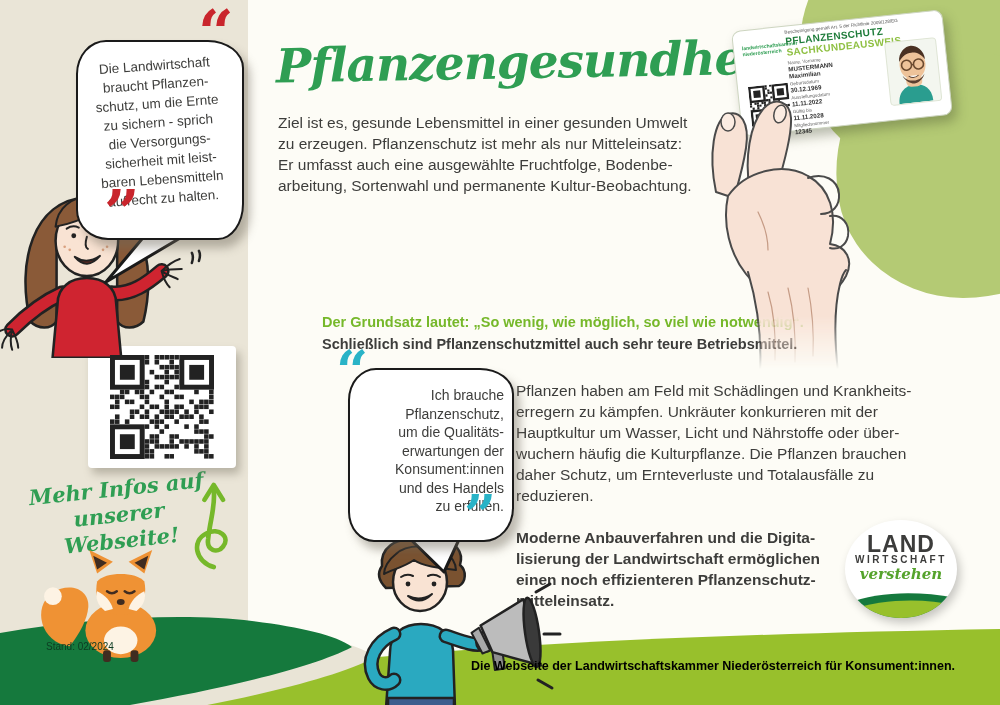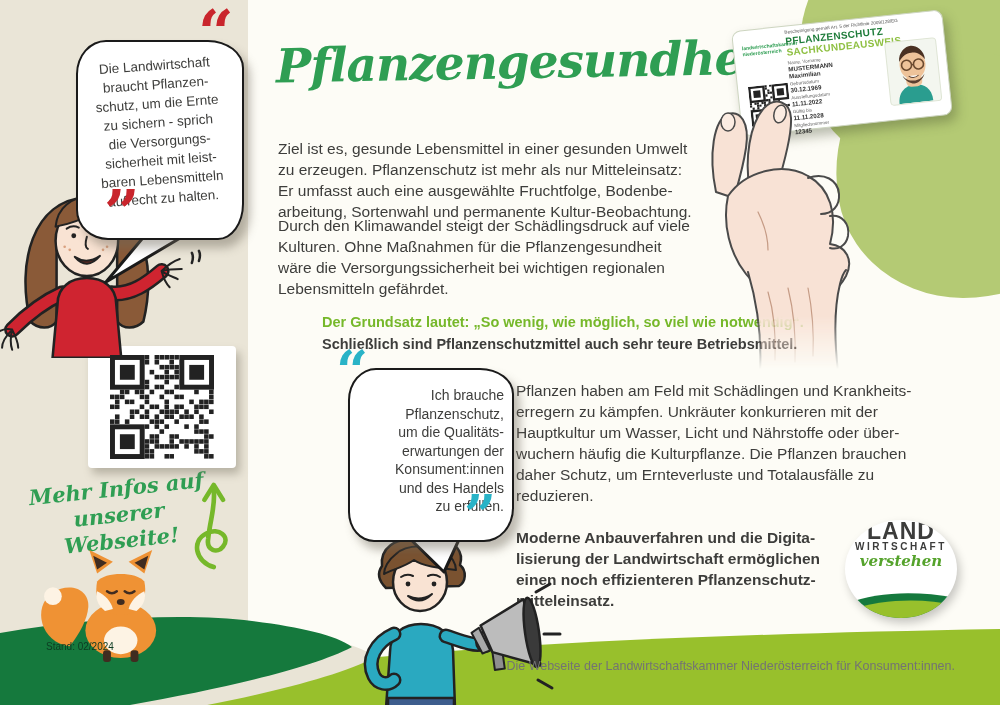--- a/index.html
+++ b/index.html
@@ -10,21 +10,21 @@
   .sidebar{left:0;top:0;width:248px;height:705px;background:#eae5d7;}
   .blob{background:#b4ca74;}
   .blob1{left:800px;top:-90px;width:290px;height:270px;border-radius:50%;}
   .blob2{left:836px;top:48px;width:236px;height:252px;border-radius:48% 52% 42% 58%/55% 45% 50% 50%;transform:rotate(-10deg);}
   
   .title{left:276px;top:34px;font:italic 700 47px "DejaVu Serif",serif;color:#2f9e53;transform:rotate(-1deg);letter-spacing:-1px;}
   .more-info{left:24px;top:476px;width:190px;text-align:center;font:italic 700 21px "DejaVu Serif",serif;
              color:#2f9e53;transform:rotate(-6deg);line-height:26px;}
   
   .body-text{font-size:15.5px;line-height:21px;color:#3d3d3b;}
-  .p1{left:278px;top:112px;margin-top:26px;}
+  .p1{left:278px;top:112px;}
   .p2{left:278px;top:215px;}
   .principle-green{left:322px;top:314px;font-size:14.5px;font-weight:700;color:#76b82a;}
   .principle-bold{left:322px;top:336px;font-size:14.5px;font-weight:700;color:#3d3d3b;}
   .p3{left:516px;top:380px;}
   .p4{left:516px;top:527px;font-weight:bold;}
   .aside-note{left:822px;top:148px;width:150px;text-align:right;font-size:12.5px;line-height:16.5px;color:#3d3d3b;z-index:3;}
   
   .bubble{background:#fff;border:2.5px solid #1a1a1a;box-shadow:6px 8px 10px rgba(110,105,90,.45);z-index:5;}
   .bubble1{left:76px;top:40px;width:164px;height:196px;border-radius:30px 36px 26px 32px/34px 28px 36px 30px;}
   .bubble1-text{left:86px;top:56px;width:146px;text-align:center;font-size:13.5px;line-height:19px;transform:rotate(-4deg);z-index:6;}
@@ -54,25 +54,25 @@
         -webkit-mask-image:linear-gradient(#000 80%,transparent 99%);mask-image:linear-gradient(#000 80%,transparent 99%);}
   
   .woman{left:-6px;top:176px;width:212px;height:182px;z-index:3;}
   .boy{left:322px;top:530px;width:240px;height:180px;z-index:3;overflow:visible;}
   .fox{left:32px;top:546px;width:148px;height:116px;z-index:3;}
   .arrow{left:182px;top:478px;width:56px;height:96px;z-index:3;}
   
   .footer-svg{left:0;top:585px;width:1000px;height:120px;z-index:2;}
   .stand{left:46px;top:641px;font-size:10px;color:#0c3b22;z-index:3;}
   .footer-url{right:48px;top:634px;font-size:15.5px;font-weight:700;color:#fff;z-index:4;}
-  .footer-sub{right:45px;top:659px;font-size:12.5px;color:#737373;z-index:4;}
+  .footer-sub{right:45px;top:659px;font-size:12.5px;color:#000000;z-index:4;font-weight:bold;}
   
   .logo{left:845px;top:520px;width:112px;height:98px;background:#fff;border-radius:50%;overflow:hidden;
         box-shadow:3px 5px 10px rgba(0,0,0,.22);z-index:5;display:flex;flex-direction:column;align-items:center;}
-  .logo-l1{font-size:23px;font-weight:700;letter-spacing:1px;color:#3c3c3b;line-height:22px;}
+  .logo-l1{margin-top:13px;font-size:23px;font-weight:700;letter-spacing:1px;color:#3c3c3b;line-height:22px;}
   .logo-l2{font-size:10px;font-weight:700;letter-spacing:2.6px;color:#3c3c3b;line-height:10px;}
   .logo-l3{font:italic 700 15px "DejaVu Serif",serif;color:#55a32c;line-height:18px;}
   .logo-waves{position:absolute;bottom:0;left:0;width:112px;height:34px;}
 </style>
 </head>
 <body>
 
 <div class="page">
 
   <div class="abs sidebar"></div>
@@ -308,24 +308,20 @@
     <ellipse cx="90" cy="57" rx="4" ry="3" fill="#402c20"></ellipse>
     <rect x="72" y="106" width="8" height="12" rx="3" fill="#402c20"></rect>
     <rect x="100" y="106" width="8" height="12" rx="3" fill="#402c20"></rect>
   </svg>
 
   <div class="abs title">Pflanzengesundheit</div>
   <div class="abs body-text pre p1">Ziel ist es, gesunde Lebensmittel in einer gesunden Umwelt
 zu erzeugen. Pflanzenschutz ist mehr als nur Mitteleinsatz:
 Er umfasst auch eine ausgewählte Fruchtfolge, Bodenbe-
 arbeitung, Sortenwahl und permanente Kultur-Beobachtung.</div>
-  <div class="abs body-text pre p2">Durch den Klimawandel steigt der Schädlingsdruck auf viele
-Kulturen. Ohne Maßnahmen für die Pflanzengesundheit
-wäre die Versorgungssicherheit bei wichtigen regionalen
-Lebensmitteln gefährdet.</div>
   <div class="abs principle-green">Der Grundsatz lautet: „So wenig, wie möglich, so viel wie notwendig“.</div>
   <div class="abs principle-bold">Schließlich sind Pflanzenschutzmittel auch sehr teure Betriebsmittel.</div>
   <div class="abs body-text pre p3">Pflanzen haben am Feld mit Schädlingen und Krankheits-
 erregern zu kämpfen. Unkräuter konkurrieren mit der
 Hauptkultur um Wasser, Licht und Nährstoffe oder über-
 wuchern häufig die Kulturpflanze. Die Pflanzen brauchen
 daher Schutz, um Ernteverluste und Totalausfälle zu
 reduzieren.</div>
   <div class="abs body-text pre p4">Moderne Anbauverfahren und die Digita-
 lisierung der Landwirtschaft ermöglichen

